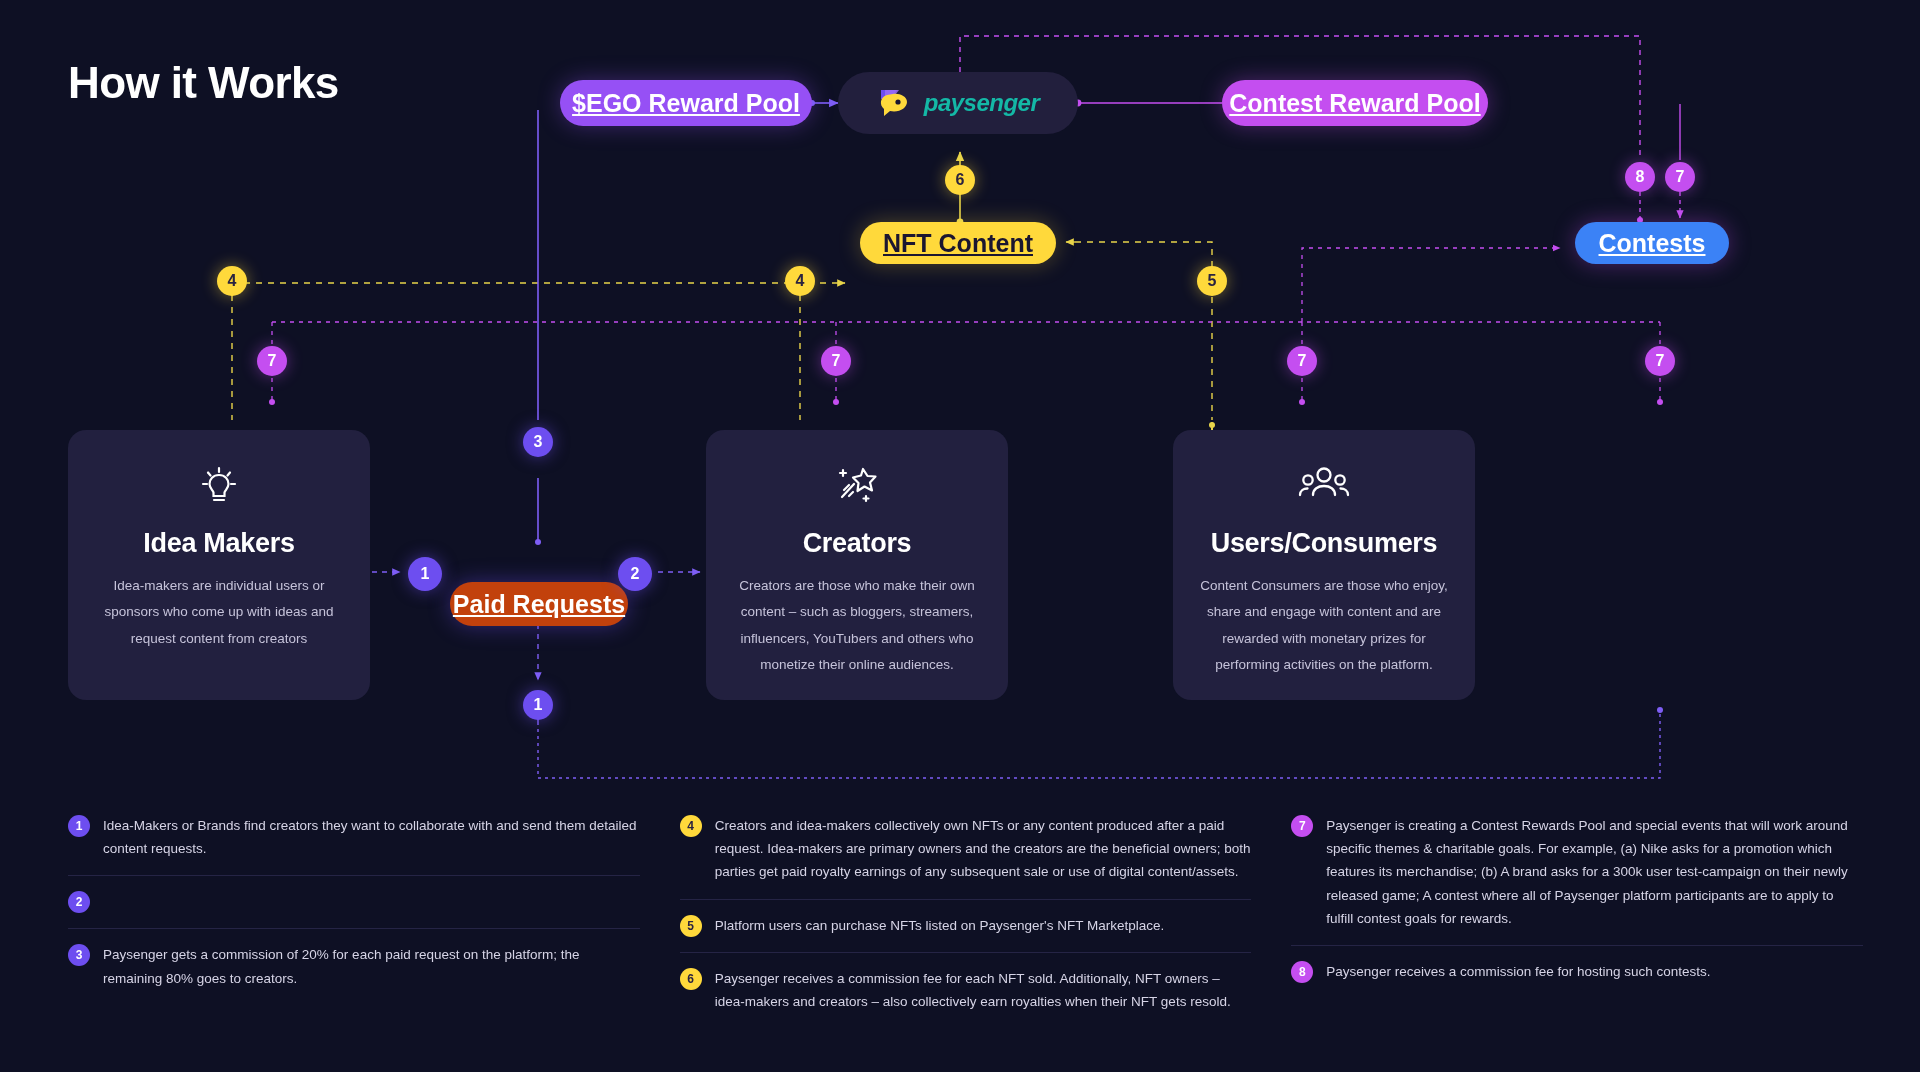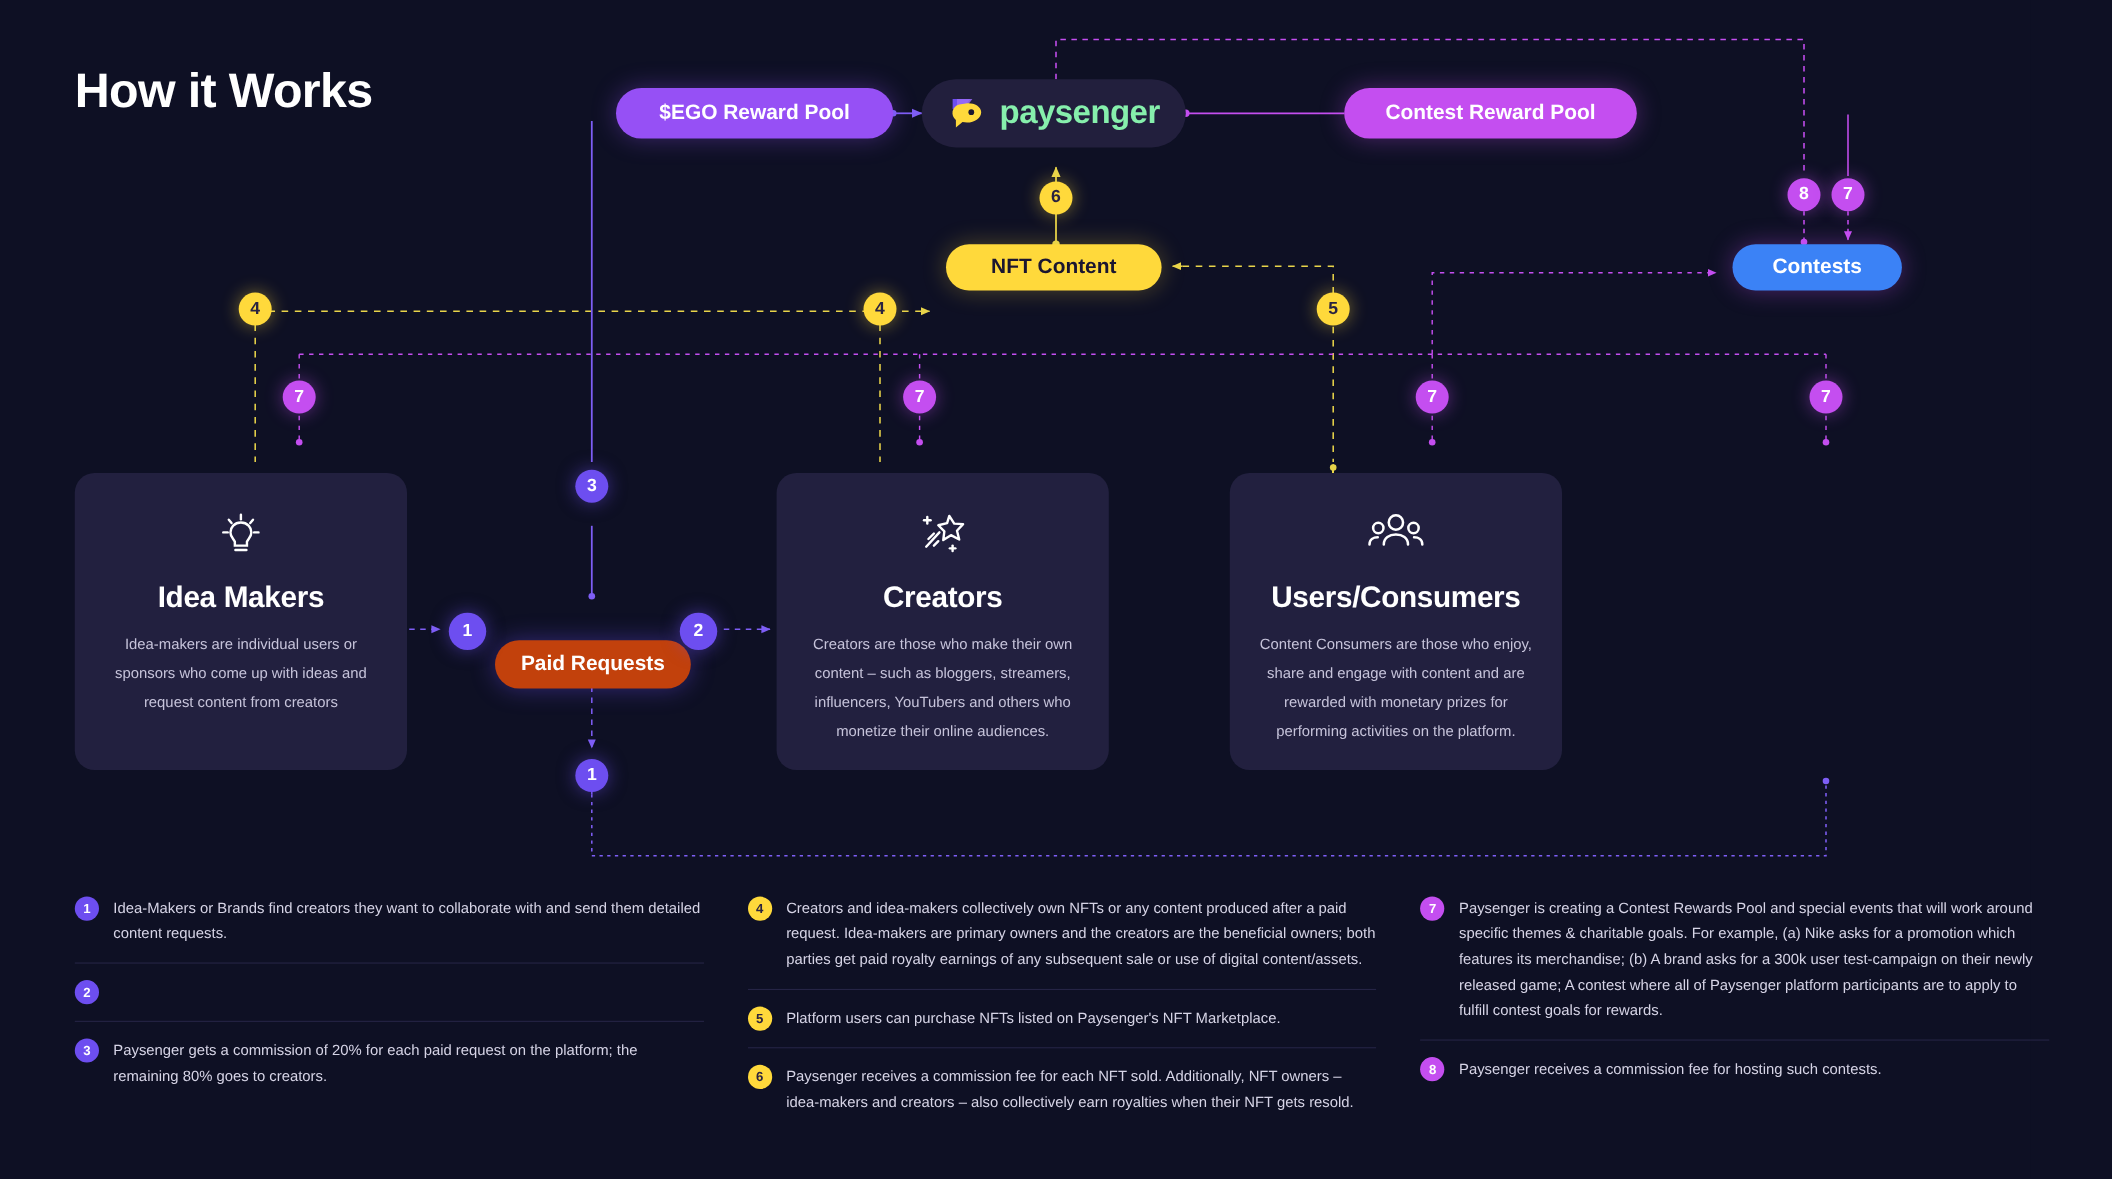--- a/index.html
+++ b/index.html
@@ -19,40 +19,41 @@
     position: absolute; left: 68px; top: 58px;
     font-size: 44px; font-weight: 700; color: #ffffff;
     letter-spacing: -0.6px;
   }
 
   
   .pill {
     position: absolute;
     display: flex; align-items: center; justify-content: center;
     border-radius: 999px;
-    font-size: 19px; font-weight: 600;
+    font-size: 25px; font-weight: 600;
     white-space: nowrap;
     z-index: 6;
+    text-decoration: underline;
   }
   .pill-ego   { background: #9650f5; color: #ffffff; box-shadow: 0 0 22px rgba(150,80,245,.35); }
   .pill-crp   { background: #c44ef0; color: #ffffff; box-shadow: 0 0 22px rgba(196,78,240,.35); }
   .pill-nft   { background: #ffd93b; color: #1b1630; font-weight: 700; box-shadow: 0 0 22px rgba(255,217,59,.28); }
   .pill-cont  { background: #3b82f6; color: #ffffff; box-shadow: 0 0 22px rgba(196,78,240,.35); }
   .pill-paid  { background: #c2410c; color: #ffffff; box-shadow: 0 0 22px rgba(109,78,240,.4); margin-top: 32px; }
 
   
   .logo-chip {
     position: absolute;
     display: flex; align-items: center; justify-content: center; gap: 11px;
     border-radius: 999px;
     background: #221f3d;
     z-index: 6;
   }
   .logo-mark { width: 36px; height: 30px; flex: 0 0 auto; }
-  .logo-word { font-size: 30px; font-weight: 700; color: #86efac; letter-spacing: -0.5px; }
+  .logo-word { font-size: 24px; font-weight: 700; color: #14b8a6; letter-spacing: -0.5px; font-style: italic; }
 
   
   .badge {
     position: absolute;
     width: 30px; height: 30px; border-radius: 50%;
     display: flex; align-items: center; justify-content: center;
     font-size: 16px; font-weight: 700;
     z-index: 8;
   }
   .badge-yellow { background: #ffd93b; color: #2a2340; box-shadow: 0 0 16px rgba(255,217,59,.45); }
@@ -251,21 +252,21 @@
         <path d="M11 7 L11 13"></path>
           <path d="M8 10 L14 10"></path>
         <path d="M34 33 L34 38"></path>
           <path d="M31.5 35.5 L36.5 35.5"></path>
       </svg>
     </div>
     <div class="card-title">Creators</div>
     <div class="card-desc">Creators are those who make their own content – such as bloggers, streamers, influencers, YouTubers  and others who monetize their online audiences.</div>
   </div>
 
-  <div class="card" style="left:1118px; top:430px; width:302px; height:270px;">
+  <div class="card" style="left:1173px; top:430px; width:302px; height:270px;">
     <div class="card-icon">
       <svg width="52" height="44" viewBox="0 0 52 44" fill="none" stroke="#ffffff" stroke-width="2.3" stroke-linecap="round">
         <circle cx="26" cy="11" r="6.5"></circle>
         <path d="M15 31 C15 25 20 22 26 22 C32 22 37 25 37 31"></path>
         <circle cx="10" cy="16" r="4.7"></circle>
         <path d="M2 31 C2 26.5 5.5 24.5 9.5 24.5"></path>
         <circle cx="42" cy="16" r="4.7"></circle>
         <path d="M50 31 C50 26.5 46.5 24.5 42.5 24.5"></path>
       </svg>
     </div>

